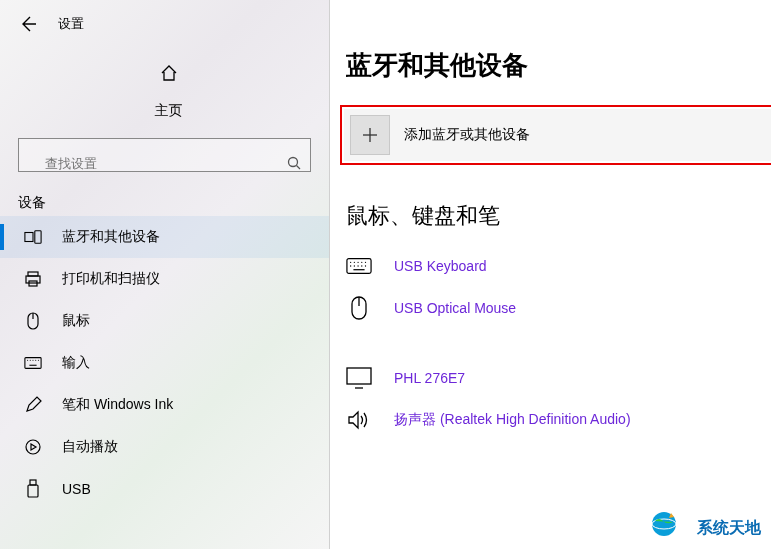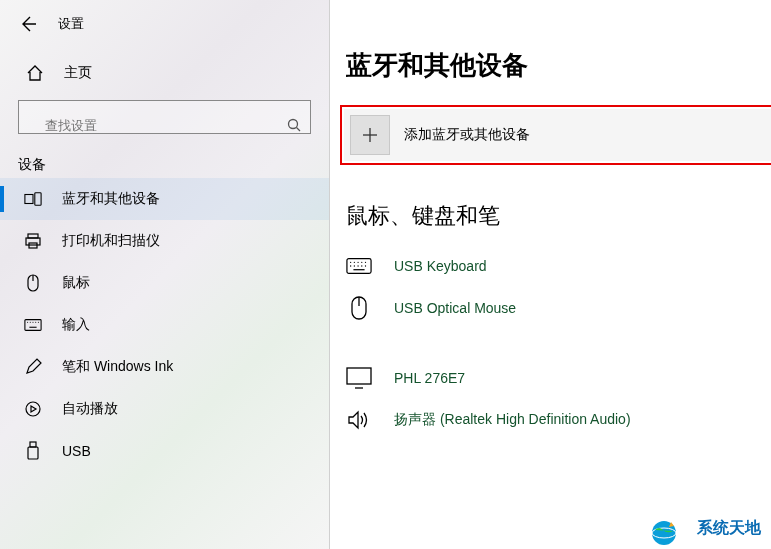--- a/index.html
+++ b/index.html
@@ -6,21 +6,21 @@
 body { width: 771px; height: 549px; overflow: hidden; background: #fff; position: relative; }
 
 .window { display: flex; height: 100%; }
 
 
 .sidebar { width: 330px; height: 100%; background: linear-gradient(135deg, #f5f5f5 0%, #ebe8ed 30%, #f0eef2 50%, #e8f0e8 70%, #f5f5f5 100%); border-right: 1px solid #d0d0d0; position: relative; }
 .sidebar-top { display: flex; align-items: center; padding: 14px 2px 12px 18px; gap: 20px; }
 .back-btn { width: 20px; height: 20px; display: flex; align-items: center; justify-content: center; cursor: pointer; }
 .settings-title { font-size: 13px; color: #000; }
 
-.home-row { display: flex; align-items: center; padding: 10px 18px 10px 26px; gap: 20px; margin-top: 8px; cursor: pointer; }
+.home-row { display: flex; align-items: center; padding: 10px 18px 10px 26px; gap: 20px; margin-top: 8px; cursor: pointer; flex-direction: column; }
 .home-label { font-size: 14px; color: #000; }
 
 .search-wrap { padding: 8px 18px 12px 18px; }
 .search-box { display: flex; align-items: flex-end; width: 100%; height: 34px; border: 1px solid #888; background: rgba(255,255,255,0.35); padding: 0 8px 0 26px; }
 .search-input { flex: 1; border: 0; background: transparent; font-size: 13px; color: #666; outline: none; }
 .search-ic { width: 16px; height: 16px; display: flex; align-items: center; justify-content: center; }
 
 .section-label { font-size: 14px; font-weight: 400; color: #000; padding: 10px 18px 4px 18px; }
 
 .nav-item { display: flex; align-items: center; padding: 12px 18px 12px 24px; gap: 20px; cursor: pointer; position: relative; }
@@ -35,23 +35,23 @@
 
 .add-btn-wrap { border: 2px solid #e60000; padding: 2px; width: 440px; margin-bottom: 36px; }
 .add-btn { display: flex; align-items: center; background: #f5f5f5; height: 52px; cursor: pointer; }
 .add-plus { width: 40px; height: 40px; background: #e0e0e0; margin: 0 14px 0 6px; display: flex; align-items: center; justify-content: center; border: 1px solid #c8c8c8; }
 .add-label { font-size: 14px; color: #000; }
 
 .sub-section { margin-bottom: 28px; padding-left: 6px; }
 .sub-title { font-size: 22px; font-weight: 400; color: #000; margin-bottom: 14px; }
 .device-row { display: flex; align-items: center; gap: 22px; padding: 10px 0; cursor: pointer; }
 .device-icon { width: 26px; height: 22px; display: flex; align-items: center; justify-content: center; flex-shrink: 0; }
-.device-label { font-size: 14px; color: #14532d; }
-
-.watermark { position: absolute; right: 10px; bottom: 1px; display: flex; align-items: flex-start; gap: 18px; }
+.device-label { font-size: 14px; color: #6d28d9; }
+
+.watermark { position: absolute; right: 10px; bottom: 10px; display: flex; align-items: flex-end; gap: 18px; }
 .watermark-text { font-size: 16px; font-weight: 700; color: #0a6cb3; }
 
 svg { display: block; }
 </style>
 </head>
 <body>
 
 <div class="window">
   <div class="sidebar">
     <div class="sidebar-top">

